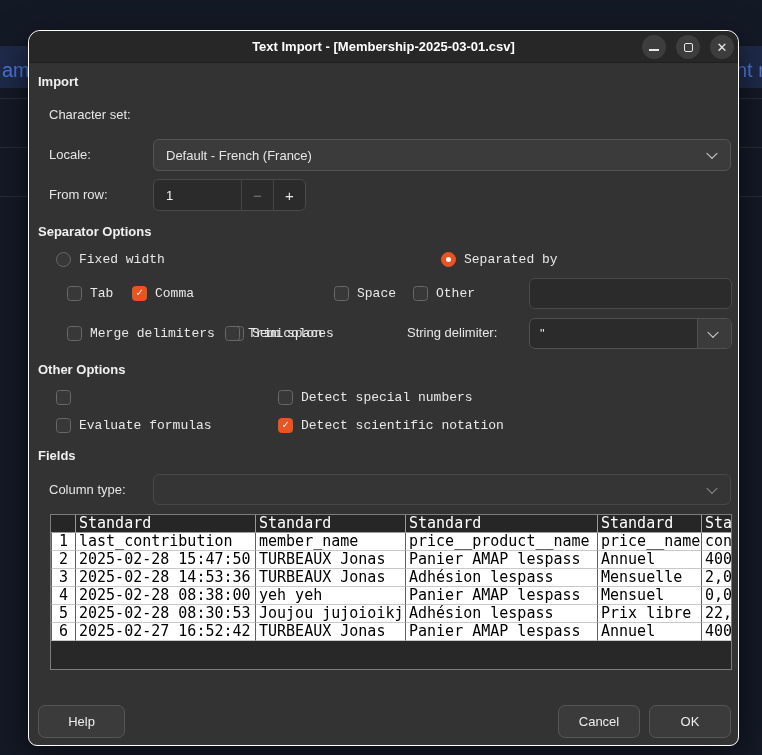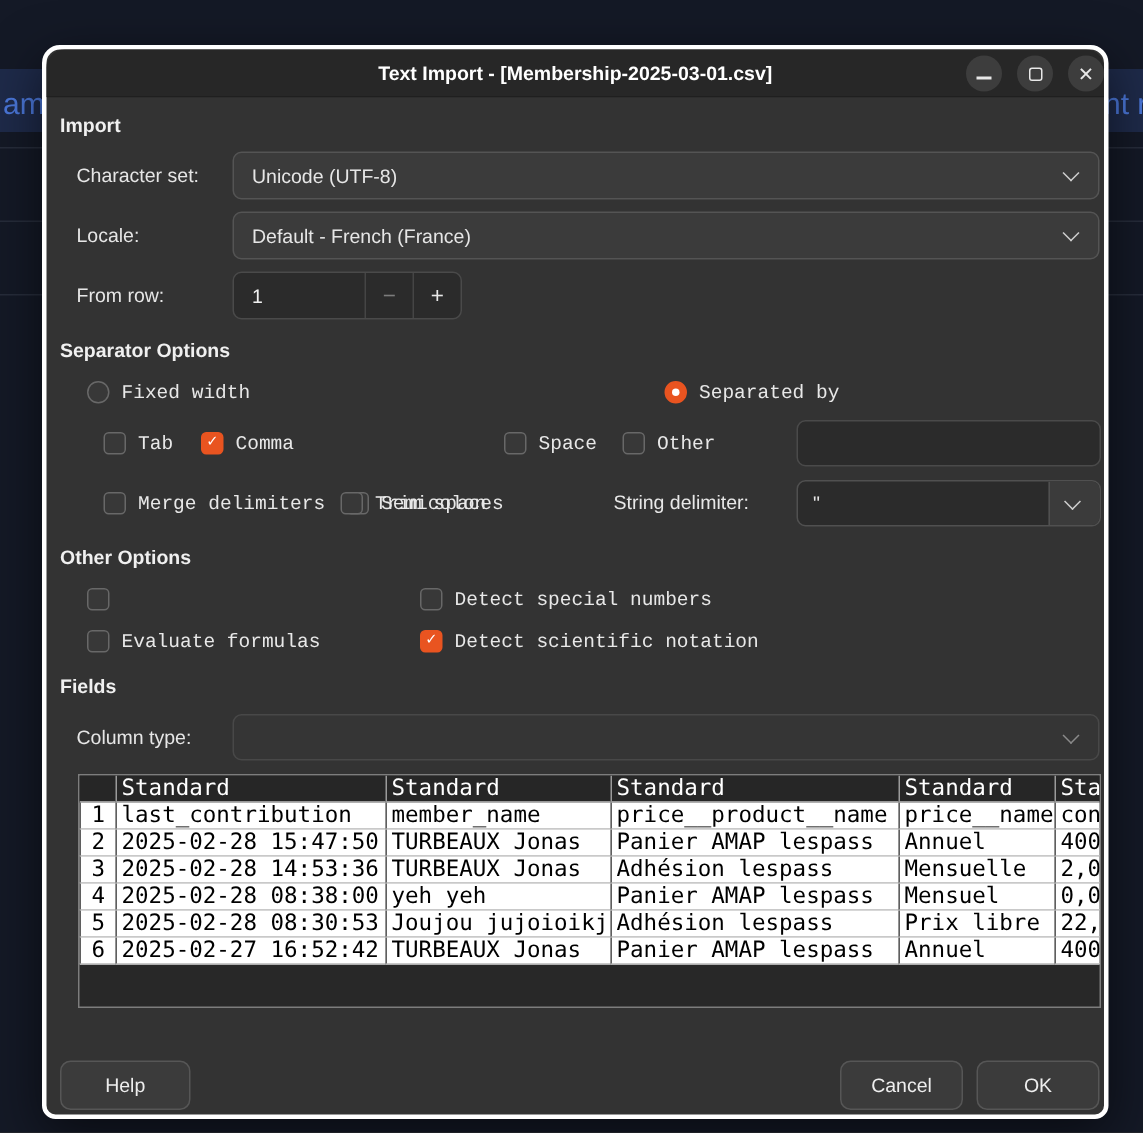--- a/index.html
+++ b/index.html
@@ -15,21 +15,21 @@
   .backdrop-row { position:absolute; left:0; top:46px; width:762px; height:42px; background:#1e2a49; }
   .backdrop-frag { position:absolute; top:13px; color:#4a76d8; font-size:20px; white-space:pre; }
   .frag-left { left:2px; }
   .frag-right { left:736px; }
   .backdrop-line { position:absolute; left:0; width:762px; height:1px; background:#262c3a; }
   .line-1 { top:98px; } .line-2 { top:147px; } .line-3 { top:196px; }
 
   
   .dialog {
     position:absolute; left:28px; top:30px; width:711px; height:716px;
-    background:#333333; border:3px solid #ffffff;
+    background:#333333; border:1px solid #ffffff;
     border-radius:12px 12px 9px 9px;
     box-shadow:0 10px 34px rgba(0,0,0,.55);
   }
   .titlebar {
     position:absolute; left:0; top:0; width:100%; height:32px;
     background:#272727; border-bottom:1px solid #1f1f1f;
     border-radius:12px 12px 0 0;
     display:flex; align-items:center; justify-content:center;
   }
   .title { font-weight:bold; color:#ffffff; }
@@ -150,24 +150,20 @@
   <div class="win-btn btn-max">
       <span class="glyph-max"></span>
     </div>
   <div class="win-btn btn-close">
       <span class="glyph-close">✕</span>
     </div>
 
   <div class="section-heading h-import">Import</div>
 
   <div class="field-label" style="top:68px;">Character set:</div>
-  <div class="dropdown" style="top:68px;">
-    <span>Unicode (UTF-8)</span>
-    <span class="chevron"></span>
-  </div>
 
   <div class="field-label" style="top:108px;">Locale:</div>
   <div class="dropdown" style="top:108px;">
     <span>Default - French (France)</span>
     <span class="chevron"></span>
   </div>
 
   <div class="field-label" style="top:148px;">From row:</div>
   <div class="spinbox">
     <div class="spin-value">1</div>

